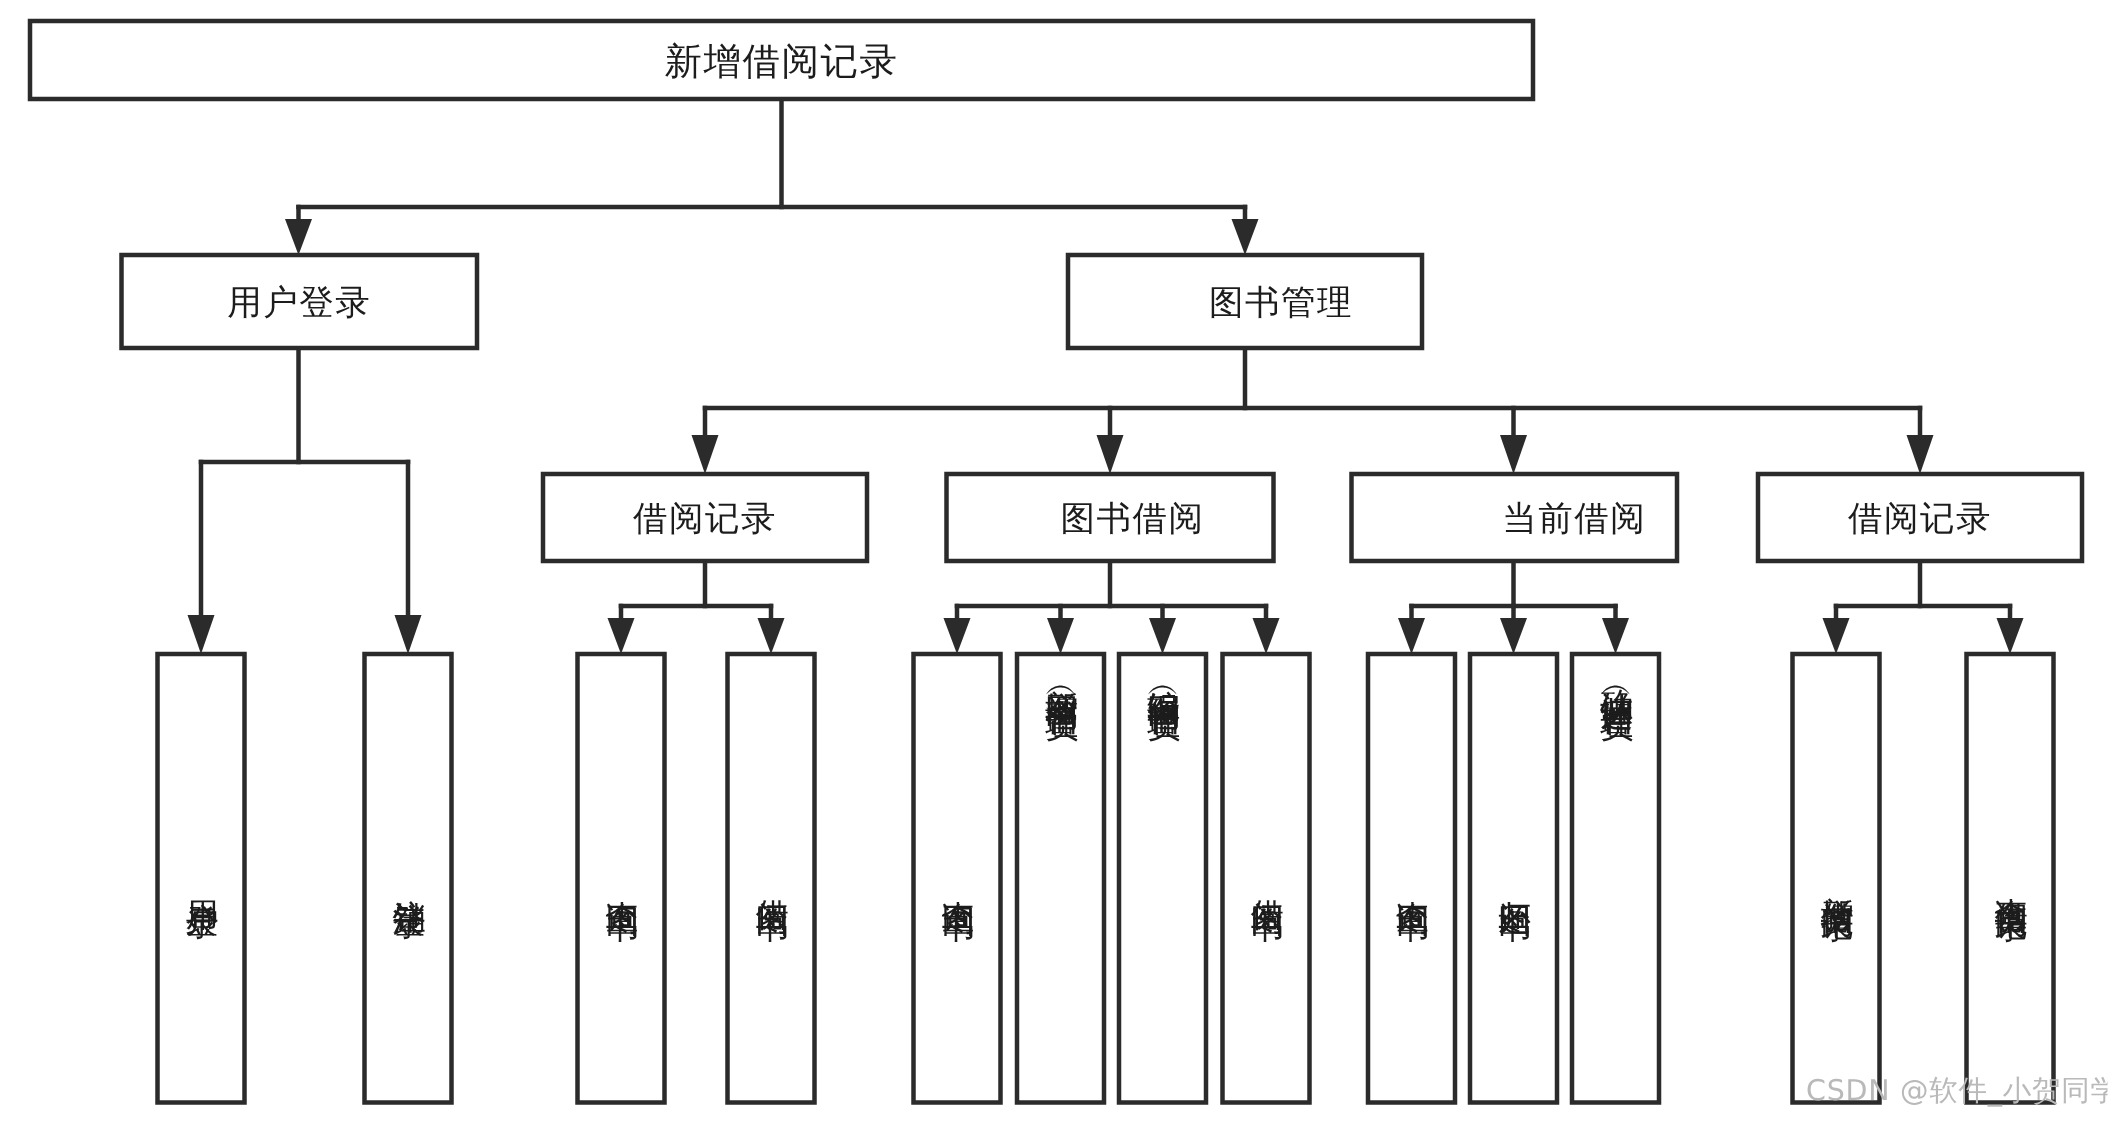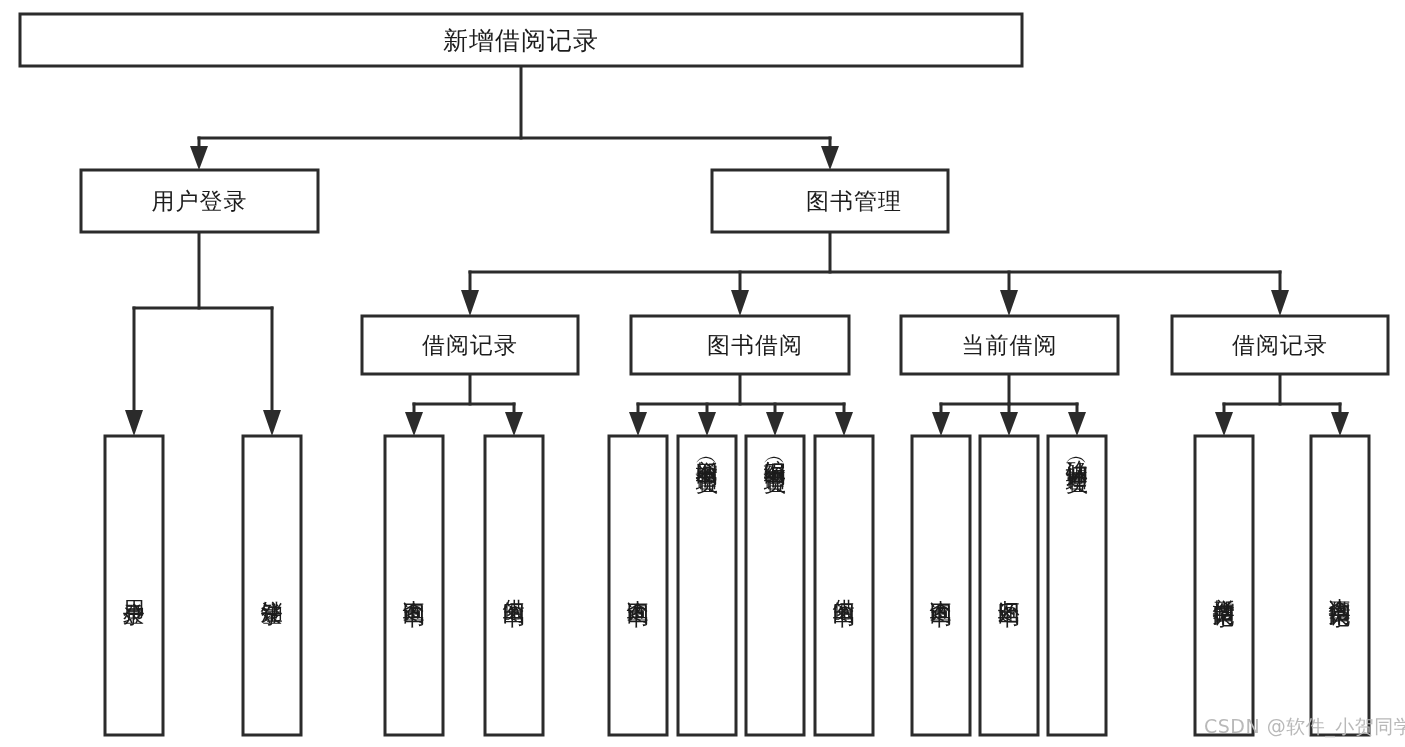--- a/index.html
+++ b/index.html
@@ -189,21 +189,21 @@
     <rect class="box-rect" x="1311" y="436" width="58" height="299"></rect>
   </svg>
 
   <div class="h-label" style="left:20px; top:14px; width:1002px; height:52px; font-size:25px;">新增借阅记录</div>
 
   <div class="h-label" style="left:81px; top:170px; width:237px; height:62px;">用户登录</div>
   <div class="h-label" style="left:712px; top:170px; width:236px; height:62px;margin-left:24px;">图书管理</div>
 
   <div class="h-label" style="left:362px; top:316px; width:216px; height:58px;">借阅记录</div>
   <div class="h-label" style="left:631px; top:316px; width:248px; height:58px;font-family:Liberation Mono, monospace;">图书借阅</div>
-  <div class="h-label" style="left:901px; top:316px; width:217px; height:58px;">当前借阅</div>
+  <div class="h-label" style="left:901px; top:316px; width:217px; height:58px;padding-left:40px;">当前借阅</div>
   <div class="h-label" style="left:1172px; top:316px; width:216px; height:58px;">借阅记录</div>
 
   <div class="v-label" style="left:105px; top:436px; width:58px; height:299px;">
     <span class="vtext">用户登录</span>
   </div>
   <div class="v-label" style="left:243px; top:436px; width:58px; height:299px;">
     <span class="vtext">注销登录</span>
   </div>
 
   <div class="v-label" style="left:385px; top:436px; width:58px; height:299px;">

